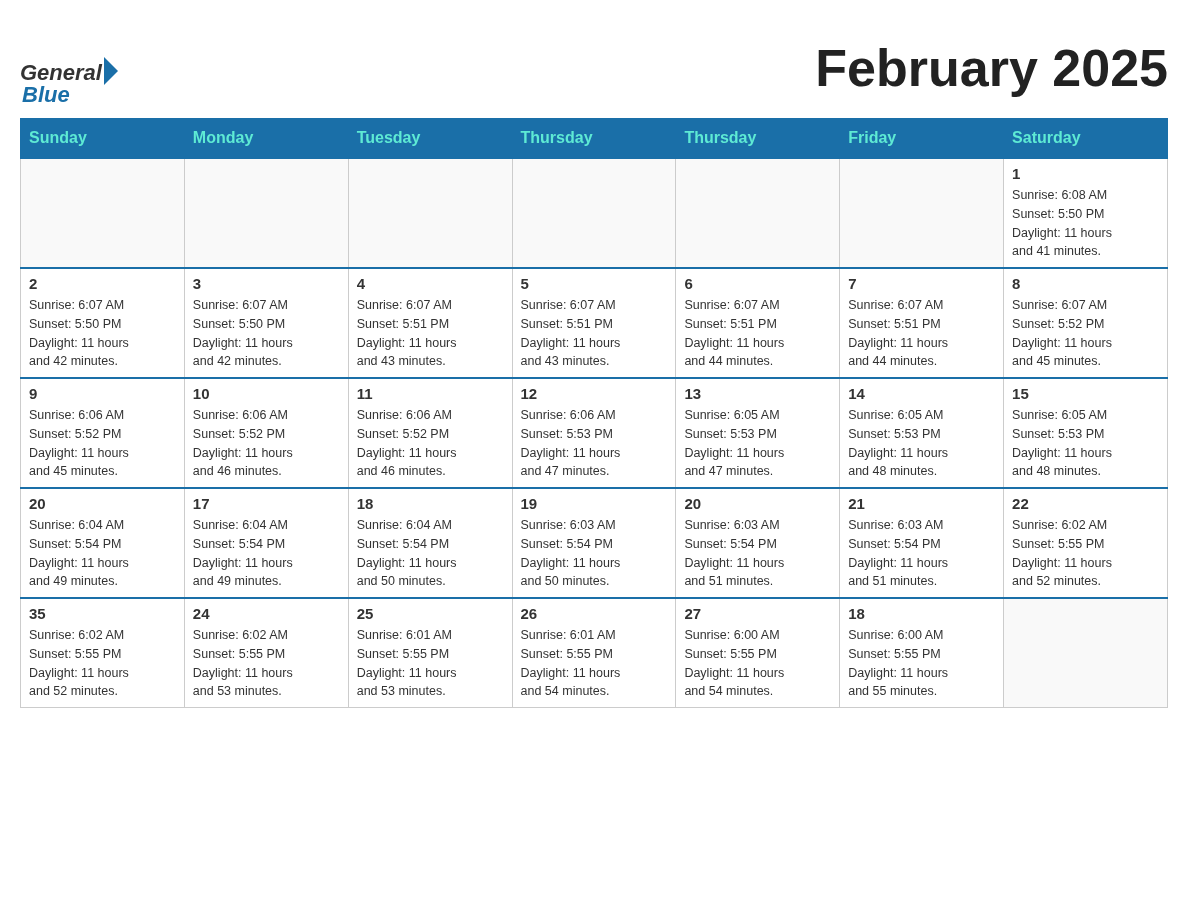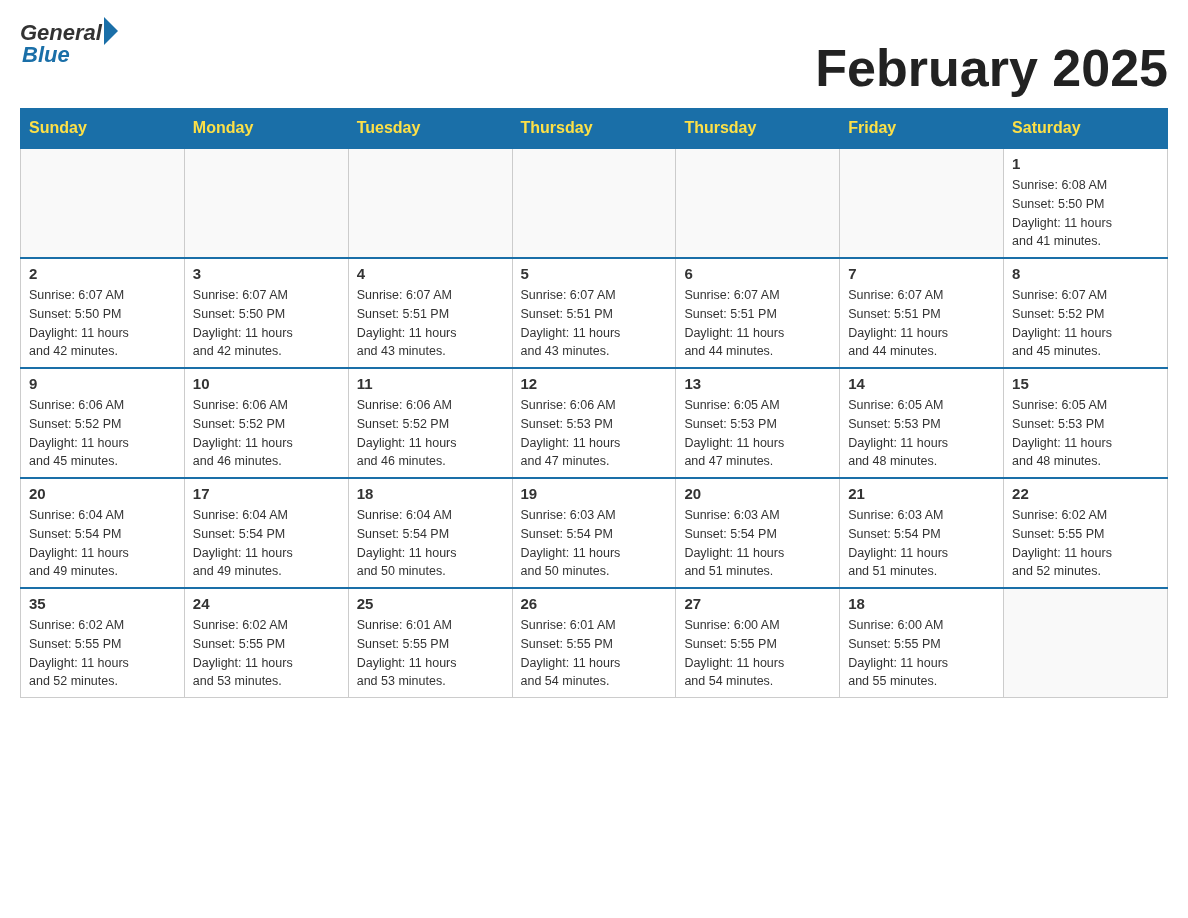--- a/index.html
+++ b/index.html
@@ -13,20 +13,21 @@
     .header {
       display: flex;
       justify-content: space-between;
       align-items: flex-start;
       margin-bottom: 10px;
     }
     .logo {
       display: flex;
       flex-direction: column;
       align-items: flex-start;
+      margin-top: 40px;
     }
     .logo-top {
       display: flex;
       align-items: center;
     }
     .logo-general {
       font-size: 22px;
       font-weight: bold;
       color: #333;
       font-style: italic;
@@ -61,21 +62,21 @@
       font-size: 20px;
       color: #444;
     }
     .calendar {
       width: 100%;
       border-collapse: collapse;
       margin-top: 10px;
     }
     .calendar th {
       background-color: #1a6fa8;
-      color: #fde047;
+      color: #5eead4;
       font-size: 16px;
       font-weight: bold;
       padding: 10px 8px;
       text-align: left;
       border: 1px solid #1a6fa8;
     }
     .calendar td {
       border: 1px solid #ccc;
       vertical-align: top;
       padding: 6px 8px;

